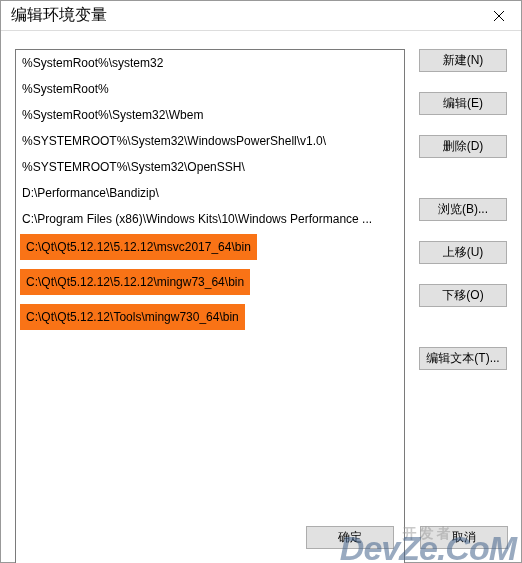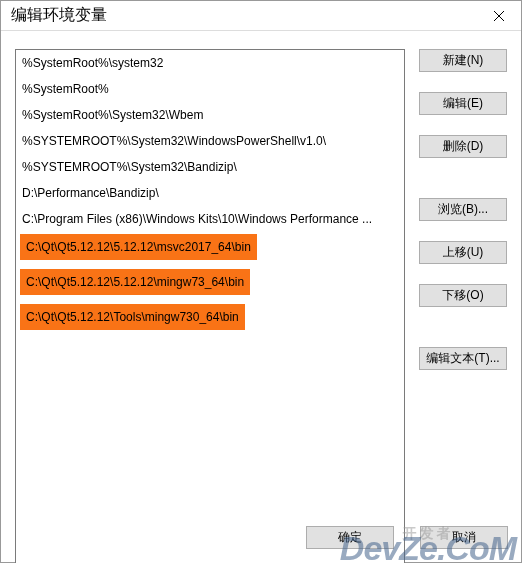--- a/index.html
+++ b/index.html
@@ -136,21 +136,21 @@
         </svg>
     </div>
   </div>
 
   <div class="content">
     <div class="listbox">
       <div class="list-item">%SystemRoot%\system32</div>
       <div class="list-item">%SystemRoot%</div>
       <div class="list-item">%SystemRoot%\System32\Wbem</div>
       <div class="list-item">%SYSTEMROOT%\System32\WindowsPowerShell\v1.0\</div>
-      <div class="list-item">%SYSTEMROOT%\System32\Bandizip\</div>
+      <div class="list-item">%SYSTEMROOT%\System32\OpenSSH\</div>
       <div class="list-item">D:\Performance\Bandizip\</div>
       <div class="list-item">C:\Program Files (x86)\Windows Kits\10\Windows Performance ...</div>
       <div class="hl-row"><span class="list-item highlighted">C:\Qt\Qt5.12.12\5.12.12\msvc2017_64\bin</span></div>
       <div class="hl-row"><span class="list-item highlighted">C:\Qt\Qt5.12.12\5.12.12\mingw73_64\bin</span></div>
       <div class="hl-row"><span class="list-item highlighted">C:\Qt\Qt5.12.12\Tools\mingw730_64\bin</span></div>
     </div>
 
     <div class="sidebar">
       <button class="btn gap-small">新建(N)</button>
       <button class="btn gap-small">编辑(E)</button>

